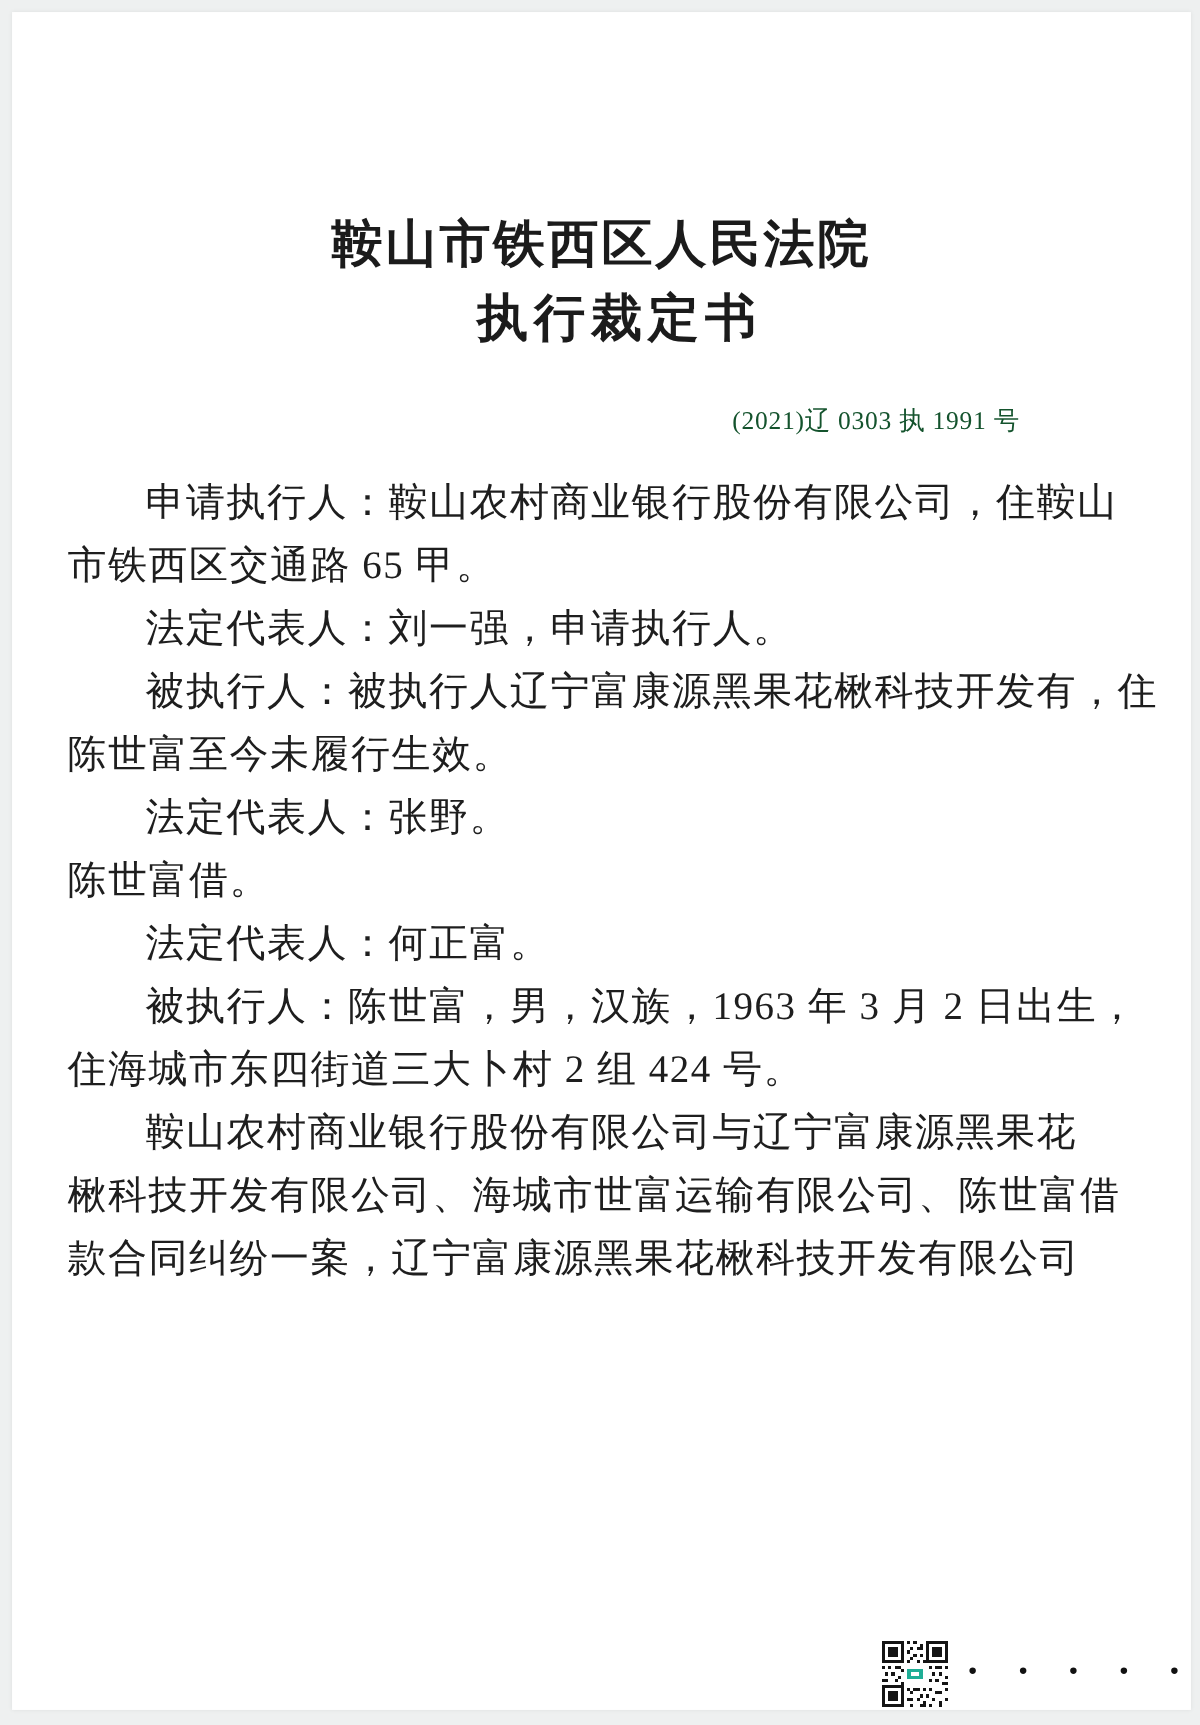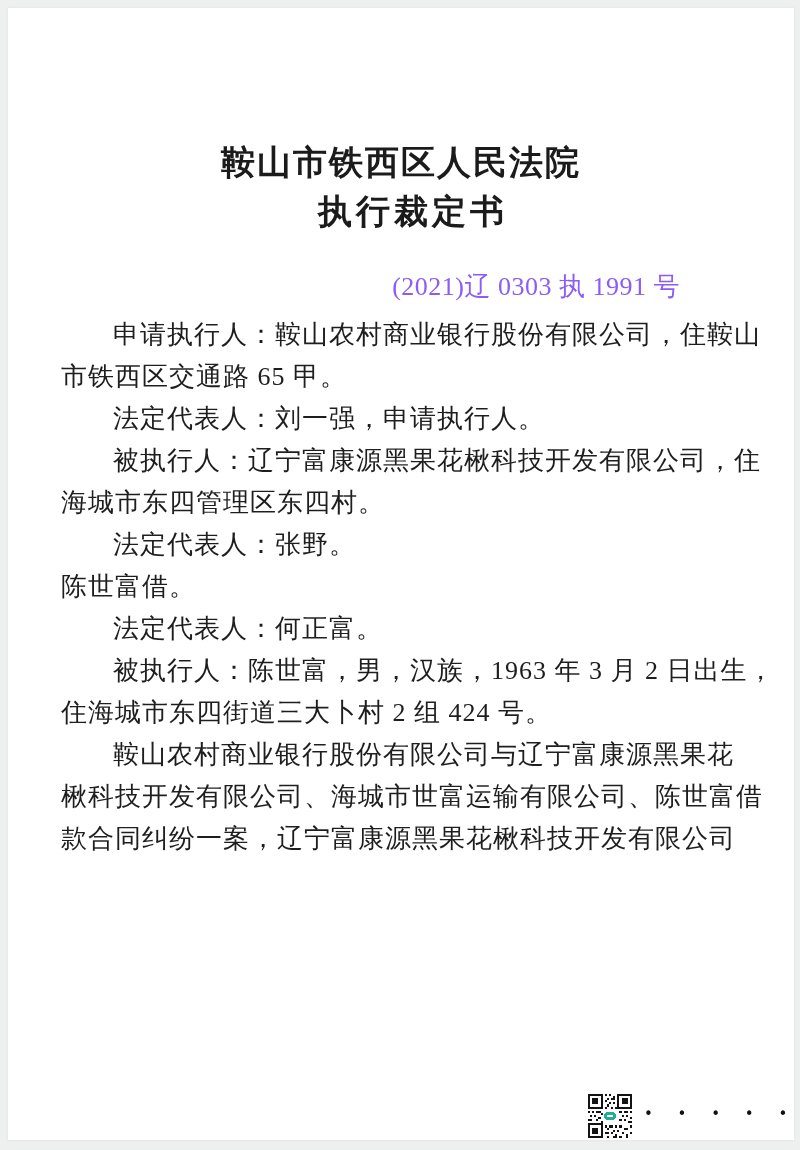--- a/index.html
+++ b/index.html
@@ -43,37 +43,36 @@
     font-size: 34px;
     font-weight: 700;
     letter-spacing: 4px;
     color: #1b1b1b;
     padding-left: 24px;
   }
   .case-number {
     position: absolute;
     top: 261px;
     right: 114px;
-    font-size: 26px;
-    color: #8b5cf6;
+    font-size: 17px;
+    color: #14532d;
     letter-spacing: 0.5px;
   }
   .body-text {
     position: absolute;
     top: 306px;
     left: 37px;
     right: 38px;
     font-size: 26px;
     line-height: 42px;
     color: #1e1e1e;
     letter-spacing: 1px;
   }
   .line {
     white-space: nowrap;
-    margin-left: 16px;
   }
   .line.indent {
     text-indent: 2em;
   }
   .footer-row {
     position: absolute;
     left: 580px;
     top: 1086px;
     display: flex;
     align-items: center;
@@ -101,22 +100,22 @@
 
   <div class="court-name">鞍山市铁西区人民法院</div>
   <div class="doc-type">执行裁定书</div>
 
   <div class="case-number">(2021)辽 0303 执 1991 号</div>
 
   <div class="body-text">
     <div class="line indent">申请执行人：鞍山农村商业银行股份有限公司，住鞍山</div>
     <div class="line">市铁西区交通路 65 甲。</div>
     <div class="line indent">法定代表人：刘一强，申请执行人。</div>
-    <div class="line indent">被执行人：辽宁富康源黑果花楸科技开发有限公司，住</div>
-    <div class="line">海城市东四管理区东四村。</div>
+    <div class="line indent">被执行人：被执行人辽宁富康源黑果花楸科技开发有，住</div>
+    <div class="line">陈世富至今未履行生效。</div>
     <div class="line indent">法定代表人：张野。</div>
     <div class="line">陈世富借。</div>
     <div class="line indent">法定代表人：何正富。</div>
     <div class="line indent">被执行人：陈世富，男，汉族，1963 年 3 月 2 日出生，</div>
     <div class="line">住海城市东四街道三大卜村 2 组 424 号。</div>
     <div class="line indent">鞍山农村商业银行股份有限公司与辽宁富康源黑果花</div>
     <div class="line">楸科技开发有限公司、海城市世富运输有限公司、陈世富借</div>
     <div class="line">款合同纠纷一案，辽宁富康源黑果花楸科技开发有限公司</div>
   </div>
 

